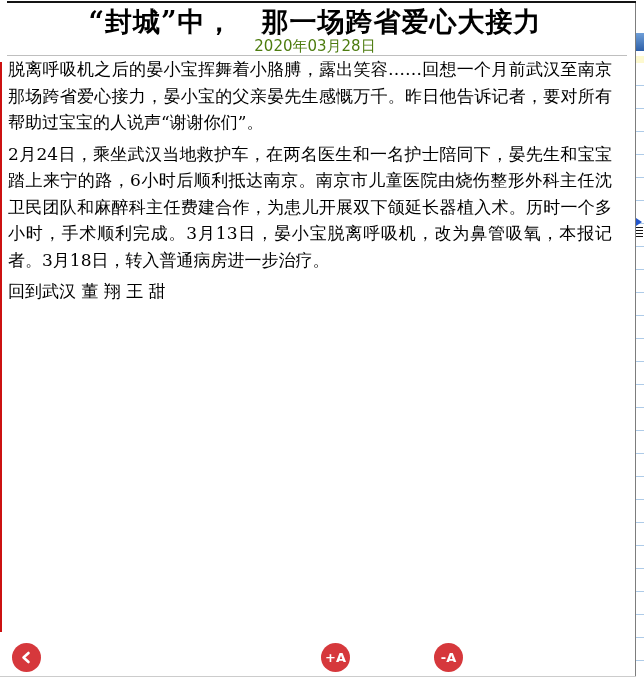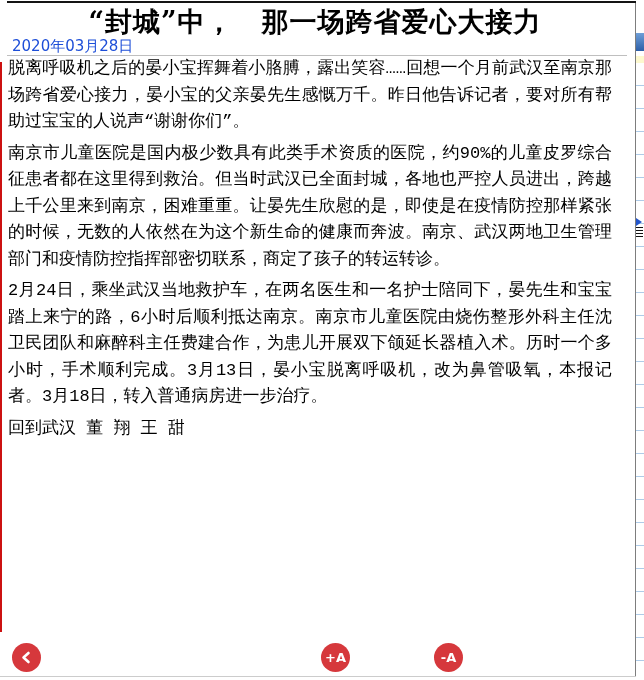--- a/index.html
+++ b/index.html
@@ -10,32 +10,32 @@
   .top-border { position:absolute; left:7px; top:1px; width:637px; height:2px; background:#141414; }
   .bottom-border { position:absolute; left:0; top:676px; width:636px; height:1px; background:#cccccc; }
   .right-vline { position:absolute; left:635px; top:3px; width:1px; height:674px; background:#7d7d7d; }
 
   .article-title {
     position:absolute; left:0; top:6px; width:630px; text-align:center;
     font-family:"DejaVu Serif", serif; font-weight:bold; font-size:27px;
     line-height:32px; color:#000; letter-spacing:1px; white-space:nowrap;
   }
   .article-date {
-    position:absolute; left:12px; top:37px; width:630px; text-align:left;
-    font-size:15px; color:#1d4ed8; line-height:18px;
+    position:absolute; left:0; top:37px; width:630px; text-align:center;
+    font-size:15px; color:#4d7c0f; line-height:18px;
   }
   .header-divider { position:absolute; left:7px; top:55px; width:620px; height:1px; background:#bfbfbf; }
   .left-accent { position:absolute; left:0; top:62px; width:2px; height:570px; background:#cc1111; }
 
   .article-body {
     position:absolute; left:8px; top:56px; width:604px;
     font-family:"DejaVu Serif", serif; font-size:17px; line-height:26.5px;
     color:#000; text-align:justify;
   }
-  .article-body p { margin:0 0 5px 0;font-family:Liberation Mono, monospace; }
+  .article-body p { margin:0 0 5px 0; }
   .byline { margin-top:1px; }
 
   .circle-btn {
     position:absolute; top:643px; width:29px; height:29px; border-radius:50%;
     background:#d6383c; color:#fff; display:flex; align-items:center; justify-content:center;
     font-size:13px; font-weight:bold; font-family:"DejaVu Sans", sans-serif;
     cursor:pointer; line-height:1;
   }
   .btn-back { left:12px; }
   .btn-plus { left:321px; }
@@ -60,21 +60,20 @@
 
   <div class="top-border"></div>
 
   <div class="article-title">“封城”中，　那一场跨省爱心大接力</div>
   <div class="article-date">2020年03月28日</div>
   <div class="header-divider"></div>
   <div class="left-accent"></div>
 
   <div class="article-body">
     <p>脱离呼吸机之后的晏小宝挥舞着小胳膊，露出笑容……回想一个月前武汉至南京那场跨省爱心接力，晏小宝的父亲晏先生感慨万千。昨日他告诉记者，要对所有帮助过宝宝的人说声“谢谢你们”。</p>
-    <p>南京市儿童医院是国内极少数具有此类手术资质的医院，约90%的儿童皮罗综合征患者都在这里得到救治。但当时武汉已全面封城，各地也严控人员进出，跨越上千公里来到南京，困难重重。让晏先生欣慰的是，即使是在疫情防控那样紧张的时候，无数的人依然在为这个新生命的健康而奔波。南京、武汉两地卫生管理部门和疫情防控指挥部密切联系，商定了孩子的转运转诊。</p>
     <p>2月24日，乘坐武汉当地救护车，在两名医生和一名护士陪同下，晏先生和宝宝踏上来宁的路，6小时后顺利抵达南京。南京市儿童医院由烧伤整形外科主任沈卫民团队和麻醉科主任费建合作，为患儿开展双下颌延长器植入术。历时一个多小时，手术顺利完成。3月13日，晏小宝脱离呼吸机，改为鼻管吸氧，本报记者。3月18日，转入普通病房进一步治疗。</p>
     <p class="byline">回到武汉 董 翔 王 甜</p>
   </div>
 
   <div class="circle-btn btn-back">
     <svg width="13" height="13" viewBox="0 0 13 13">
       <polyline points="8.5,2 3.5,6.5 8.5,11" fill="none" stroke="#ffffff" stroke-width="2.6" stroke-linecap="round" stroke-linejoin="round"></polyline>
     </svg>
   </div>
   <div class="circle-btn btn-plus">+A</div>

